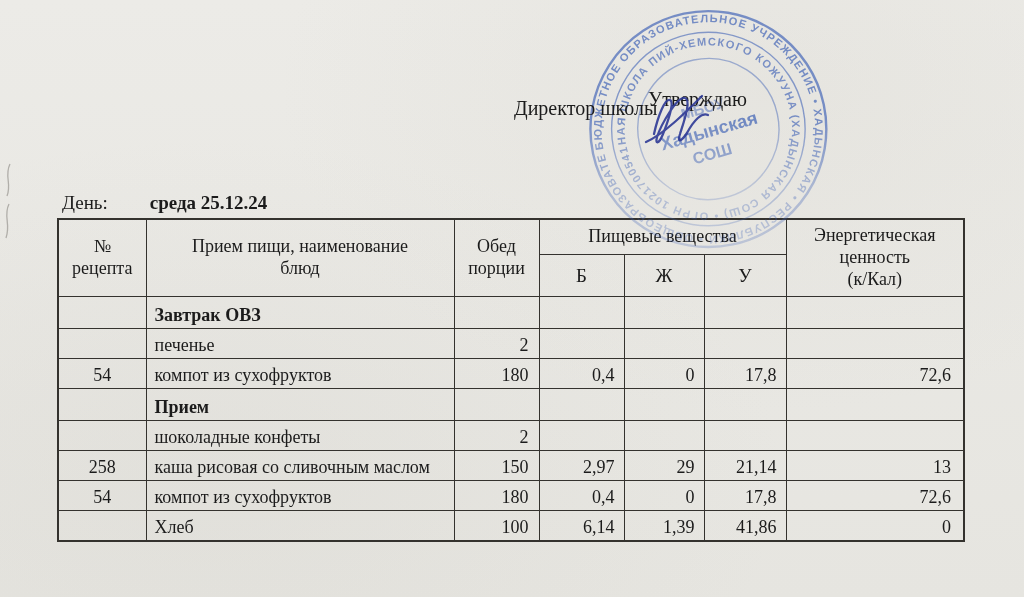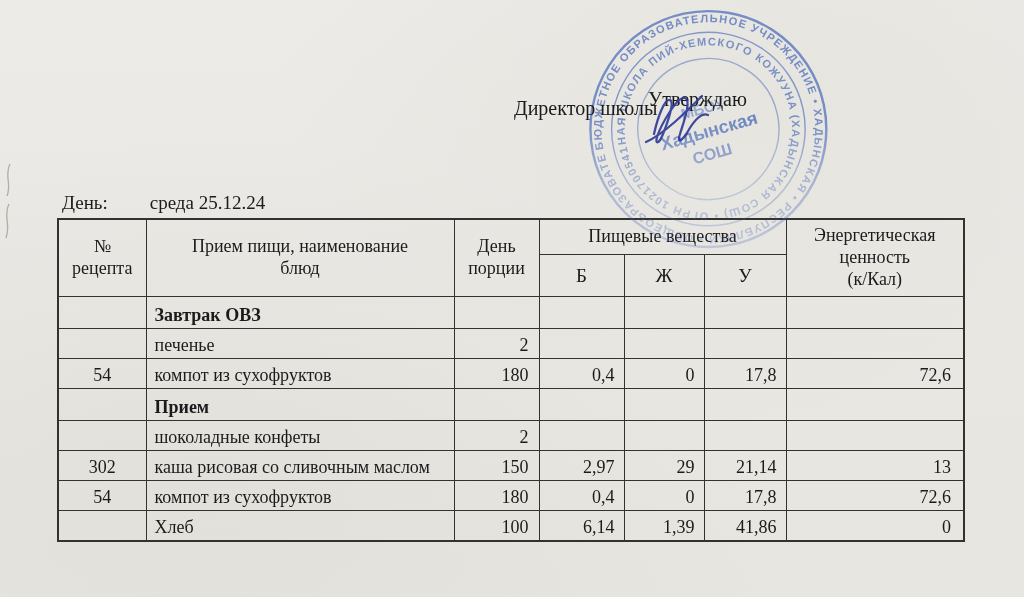--- a/index.html
+++ b/index.html
@@ -27,21 +27,21 @@
   .center-t1{font-size:15px; font-weight:bold; fill:#3f62b6; opacity:.55;}
   .center-t2{font-size:18px; font-weight:bold; fill:#3f62b6; opacity:.85;}
   .center-t3{font-size:16px; font-weight:bold; fill:#3f62b6; opacity:.8;}
   
   .approve{position:absolute; left:648px; top:88px; font-size:20px; z-index:5;}
   .director-label{position:absolute; left:514px; top:97px; font-size:20px; z-index:5;}
   .director-name{position:absolute; left:725px; top:113px; font-size:20px; z-index:5;}
   .signature{position:absolute; left:632px; top:88px; z-index:6;}
   
   .day-line{position:absolute; left:62px; top:192px; font-size:19px; z-index:2;}
-  .day-value{margin-left:42px; font-weight:normal;text-align:center;}
+  .day-value{margin-left:42px; font-weight:bold;text-align:center;}
   
   table.menu{
     position:absolute; left:57px; top:218px; width:906px; z-index:2;
     border-collapse:collapse; table-layout:fixed;
     font-size:18px;
   }
   table.menu col.w0{width:88px;} table.menu col.w1{width:308px;}
   table.menu col.w2{width:85px;}  table.menu col.w3{width:85px;}
   table.menu col.w4{width:80px;}  table.menu col.w5{width:82px;}
   table.menu col.w6{width:178px;}
@@ -123,21 +123,21 @@
         <col class="w4">
         <col class="w5">
         <col class="w6">
     </colgroup>
     <thead>
       <tr class="h1">
         <th rowspan="2">№
 рецепта</th>
         <th rowspan="2">Прием пищи, наименование
 блюд</th>
-        <th rowspan="2">День
+        <th rowspan="2">Обед
 порции</th>
         <th colspan="3" class="nutrients">Пищевые вещества</th>
         <th rowspan="2">Энергетическая
 ценность
 (к/Кал)</th>
       </tr>
       <tr class="h2">
         <th>Б</th>
         <th>Ж</th>
         <th>У</th>
@@ -183,21 +183,21 @@
         <tr>
           <td class="c0"></td>
           <td class="c1">шоколадные конфеты</td>
           <td class="c2">2</td>
           <td class="c3"></td>
           <td class="c4"></td>
           <td class="c5"></td>
           <td class="c6"></td>
         </tr>
         <tr>
-          <td class="c0">302</td>
+          <td class="c0">258</td>
           <td class="c1">каша рисовая со сливочным маслом</td>
           <td class="c2">150</td>
           <td class="c3">2,97</td>
           <td class="c4">29</td>
           <td class="c5">21,14</td>
           <td class="c6">13</td>
         </tr>
         <tr>
           <td class="c0">54</td>
           <td class="c1">компот из сухофруктов</td>

